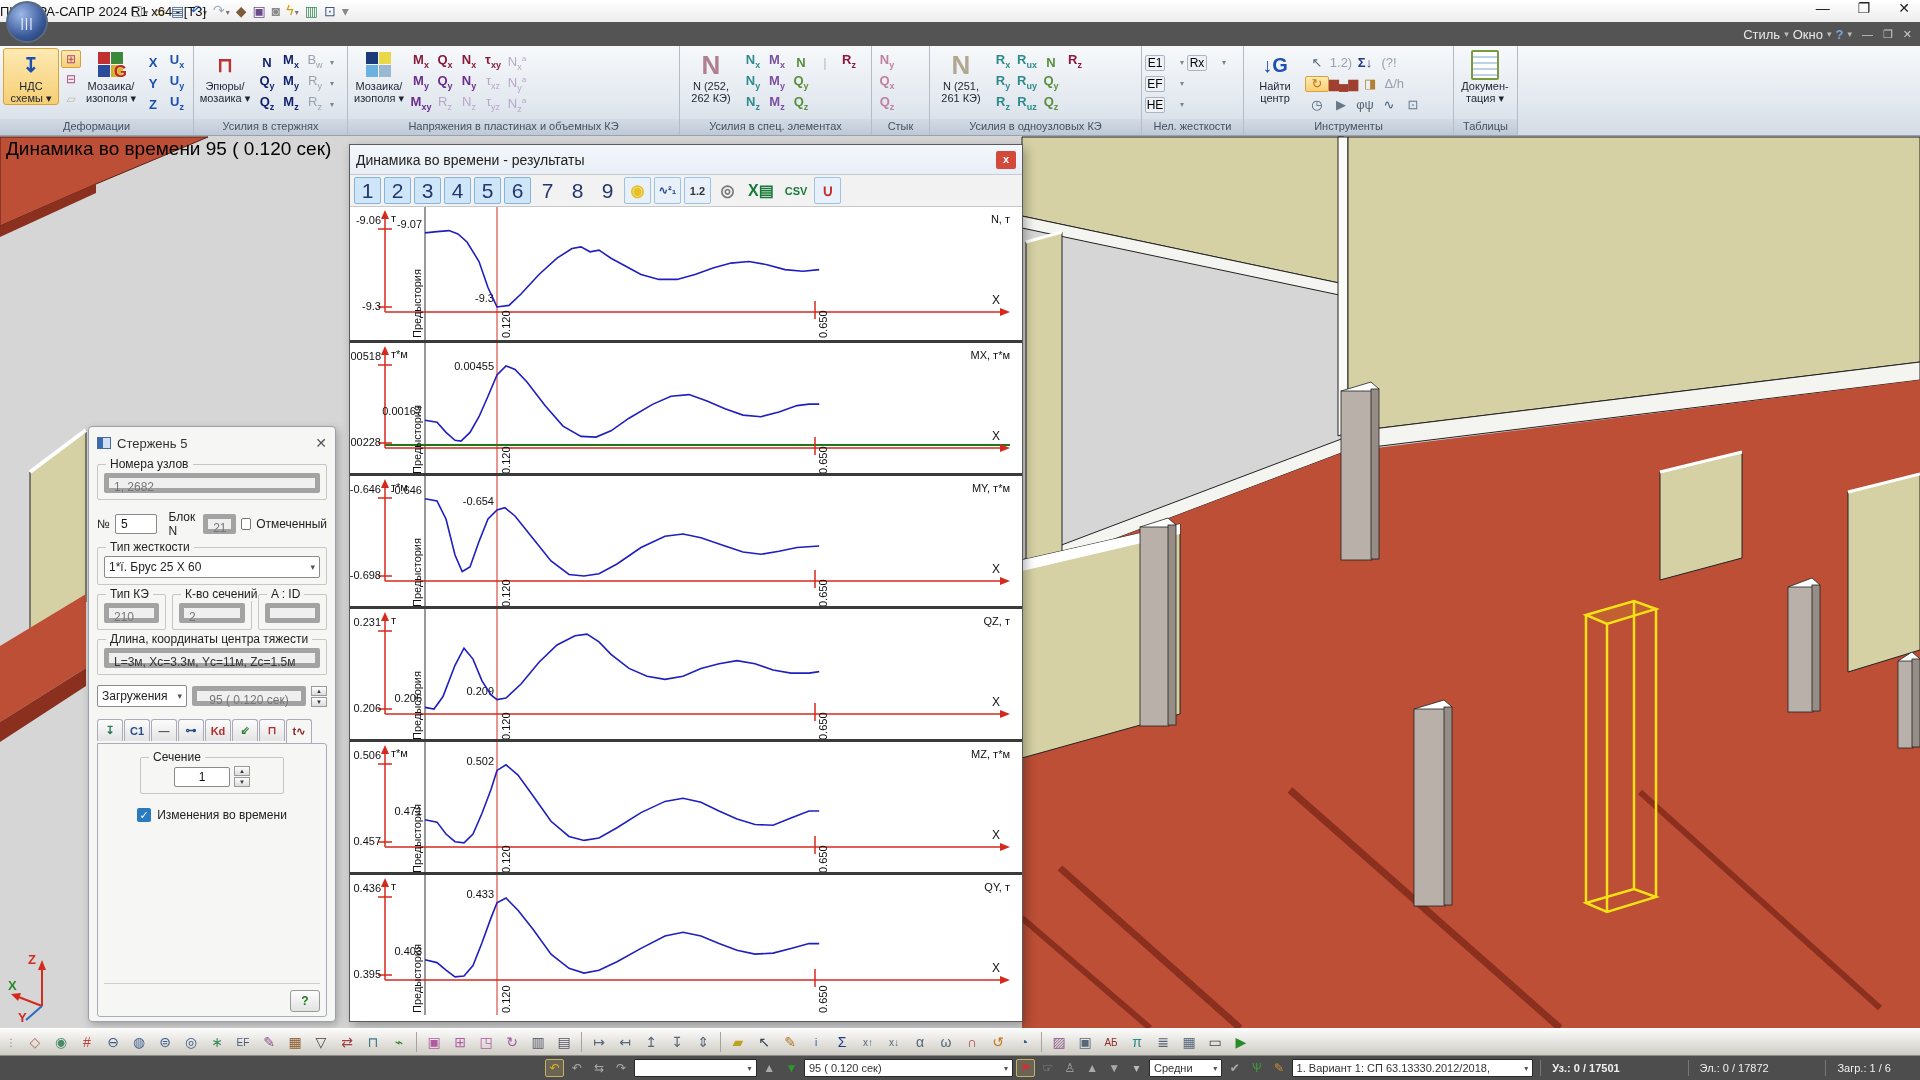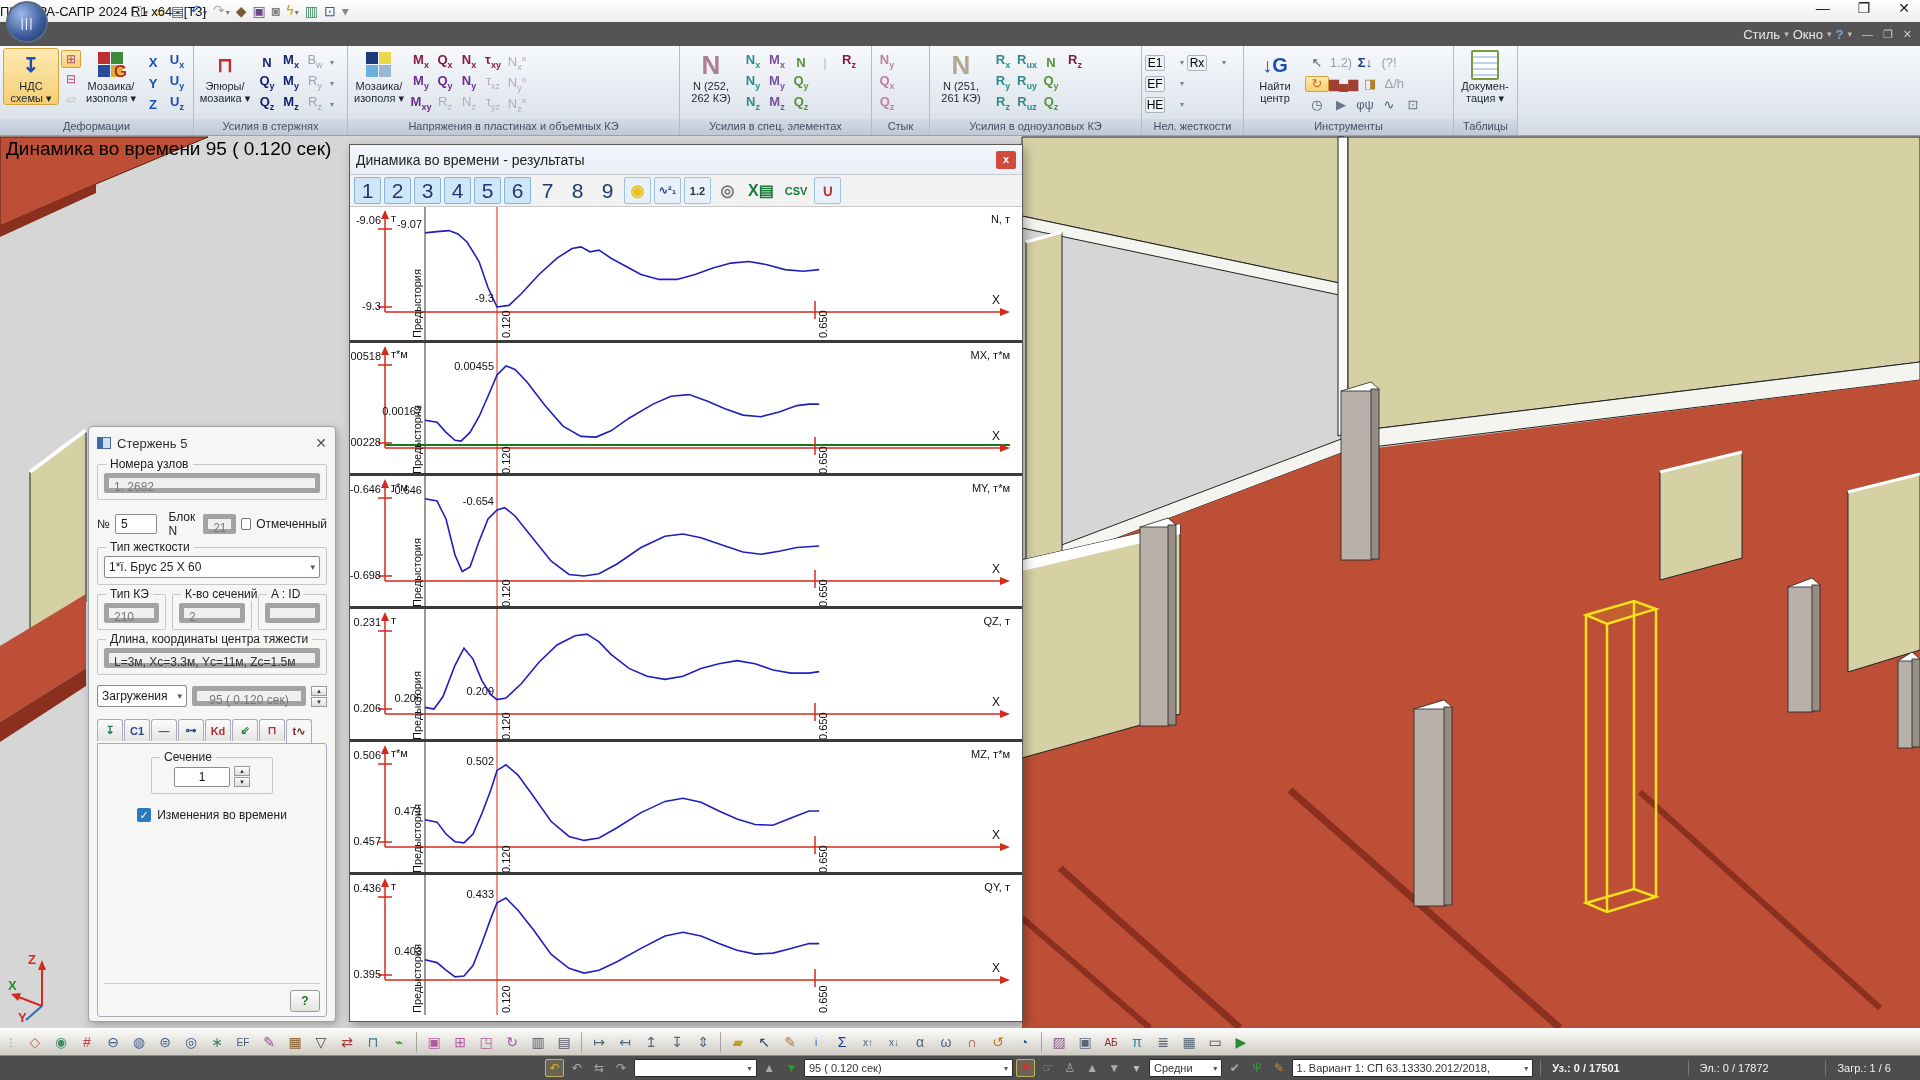--- a/index.html
+++ b/index.html
@@ -555,21 +555,21 @@
       <div class="rtabi" style="color: rgb(42, 122, 90);">↧</div>
       <div class="rtabi" style="color: rgb(42, 74, 138);">C1</div>
       <div class="rtabi" style="color: rgb(85, 85, 85);">—</div>
       <div class="rtabi" style="color: rgb(42, 74, 138);">⊶</div>
       <div class="rtabi" style="color: rgb(176, 48, 48);">Kd</div>
       <div class="rtabi" style="color: rgb(42, 122, 58);">⇙</div>
       <div class="rtabi" style="color: rgb(176, 48, 48);">⊓</div>
       <div class="rtabi active" style="color: rgb(138, 42, 42);">t∿</div>
     </div>
   <div id="rp-body">
-    <div class="grp" style="width:122px;align-self:center">
+    <div class="grp" style="width:144px;align-self:center">
       <span class="glabel">Сечение</span>
       <div style="display:flex;gap:4px;justify-content:center;align-items:center">
         <div class="wfield" style="width:56px;text-align:center">1</div>
         <div class="spin">
             <span>▲</span>
             <span>▼</span>
           </div>
       </div>
     </div>
     <div class="chkrow">

